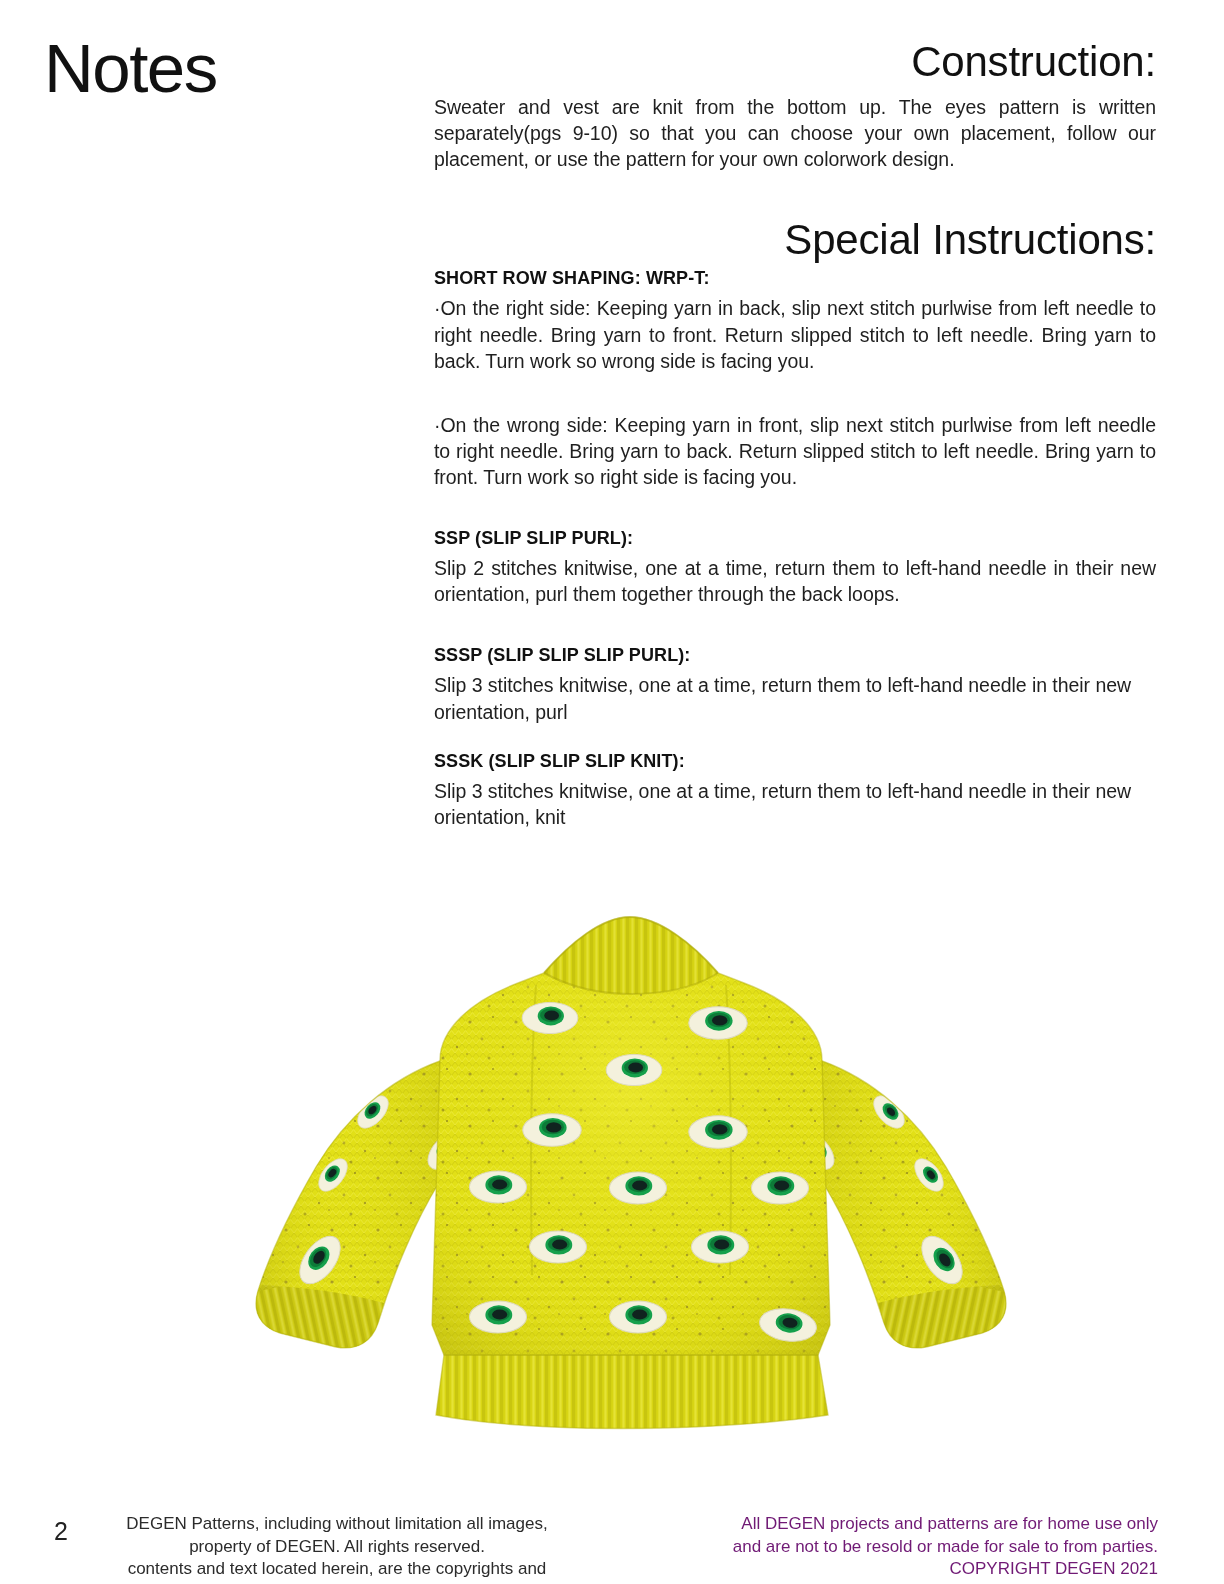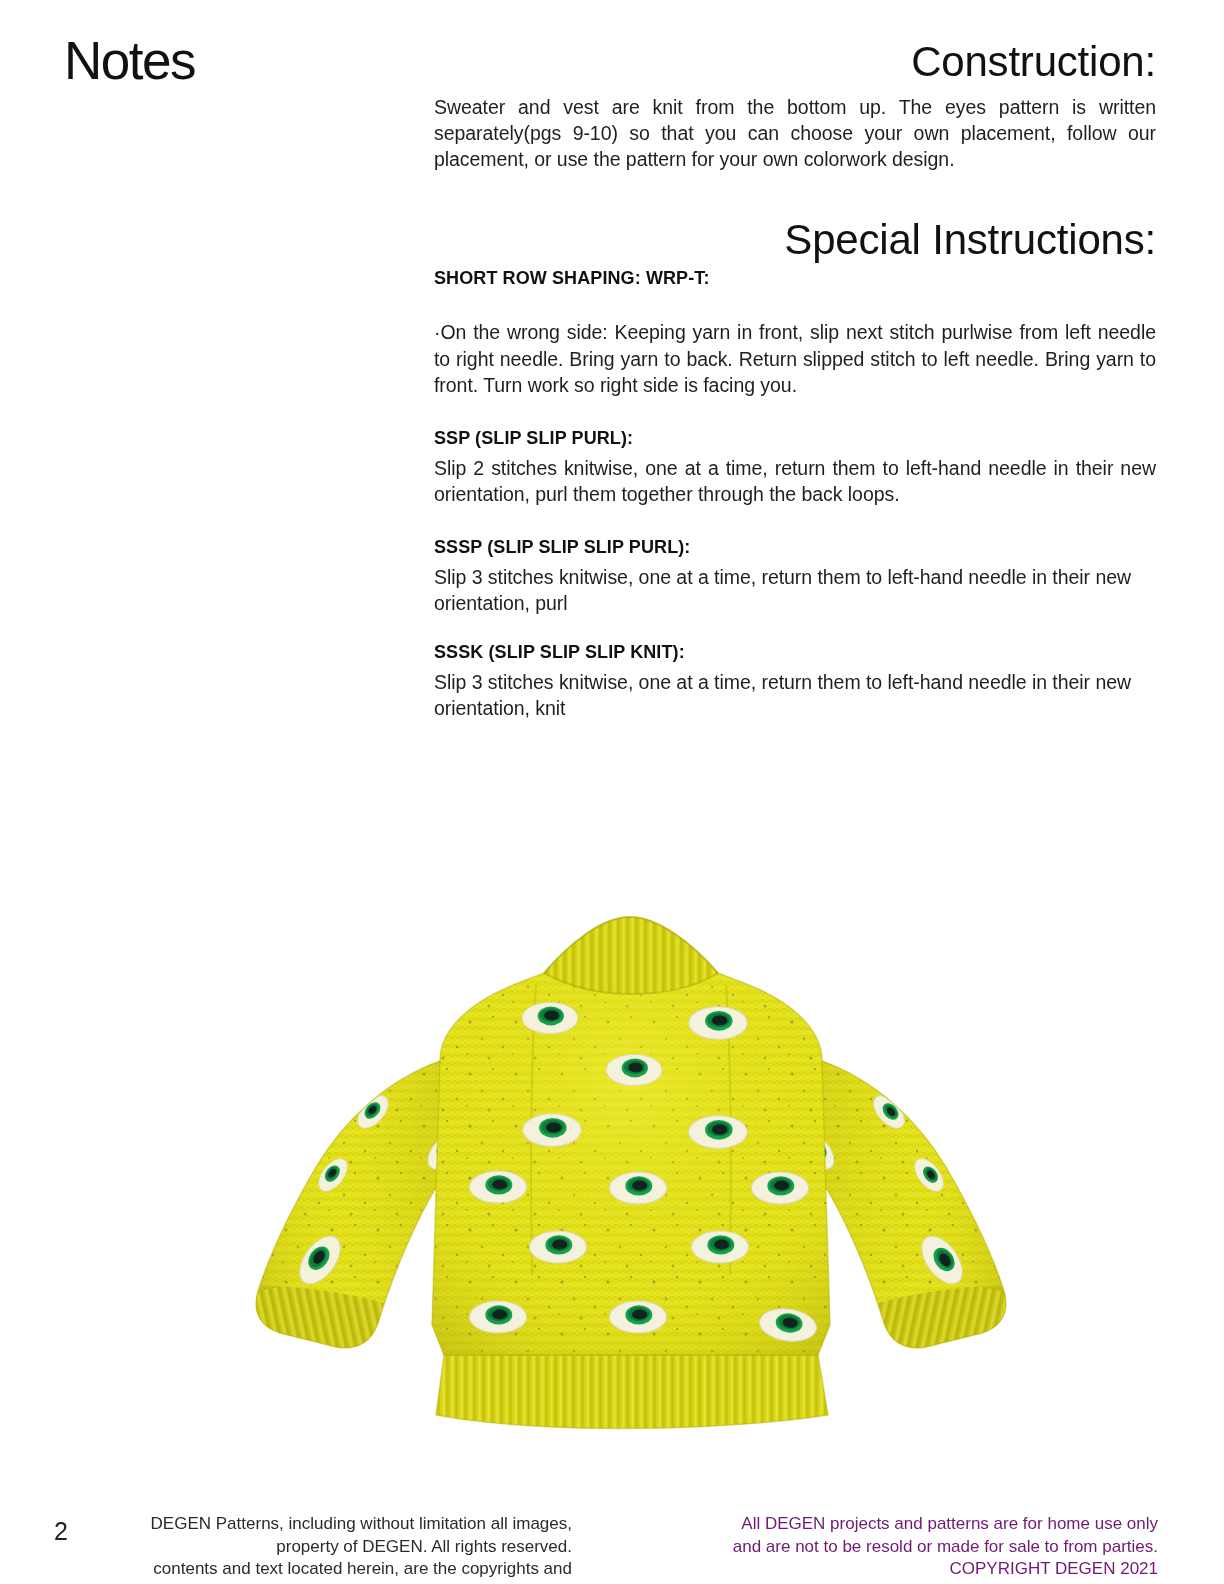--- a/index.html
+++ b/index.html
@@ -12,23 +12,23 @@
     height: 1584px;
     position: relative;
     font-family: "Liberation Sans", sans-serif;
     color: #1a1a1a;
     overflow: hidden;
   }
 
   
   .page-title {
     position: absolute;
-    left: 64px;
+    left: 44px;
     top: 34px;
-    font-size: 53px;
+    font-size: 69px;
     font-weight: 300;
     letter-spacing: -1.5px;
     line-height: 1;
     color: #111111;
     white-space: nowrap;
   }
 
   
   .text-col {
     position: absolute;
@@ -65,21 +65,21 @@
   }
 
   .sub-heading {
     font-size: 18px;
     font-weight: bold;
     color: #111111;
     margin: 0 0 6px 0;
     letter-spacing: 0.1px;
   }
 
-  .block-gap-lg { margin-top: 30px; }
+  .block-gap-lg { margin-top: 38px; }
   .block-gap-md { margin-top: 26px; }
 
   
   .photo-area {
     position: absolute;
     left: 0;
     top: 855px;
     width: 1224px;
     height: 580px;
   }
@@ -108,21 +108,21 @@
     color: #222222;
   }
   .footer-left {
     position: absolute;
     left: 102px;
     top: 8px;
     width: 470px;
     font-size: 17px;
     line-height: 1.33;
     color: #2b2b2b;
-    text-align: right;
+    text-align: center;
   }
   .footer-right {
     position: absolute;
     right: 66px;
     top: 8px;
     width: 470px;
     font-size: 17px;
     line-height: 1.33;
     color: #701a75;
     text-align: right;
@@ -137,20 +137,21 @@
 <div class="text-col">
 
   <h2 class="section-heading">Construction:</h2>
 
   <p class="body-para">Sweater and vest are knit from the bottom up.  The eyes pattern is written separately(pgs 9-10) so that you can choose your own placement, follow our placement, or use the pattern for your own colorwork design.</p>
 
   <h2 class="section-heading second">Special Instructions:</h2>
 
   <div>
     <h3 class="sub-heading">SHORT ROW SHAPING: WRP-T:</h3>
+    <p class="body-para">·On the right side: Keeping yarn in back, slip next stitch purlwise from left needle to right needle. Bring yarn to front. Return slipped stitch to left needle. Bring yarn to back. Turn work so wrong side is facing you.</p>
     <p class="body-para block-gap-lg">·On the wrong side: Keeping yarn in front, slip next stitch purlwise from left needle to right needle. Bring yarn to back. Return slipped stitch to left needle. Bring yarn to front. Turn work so right side is facing you.</p>
   </div>
 
   <div class="block-gap-lg">
     <h3 class="sub-heading">SSP (SLIP SLIP PURL):</h3>
     <p class="body-para">Slip 2 stitches knitwise, one at a time, return them to left-hand needle in their new orientation, purl them together through the back loops.</p>
   </div>
 
   <div class="block-gap-lg">
     <h3 class="sub-heading">SSSP (SLIP SLIP SLIP PURL):</h3>

